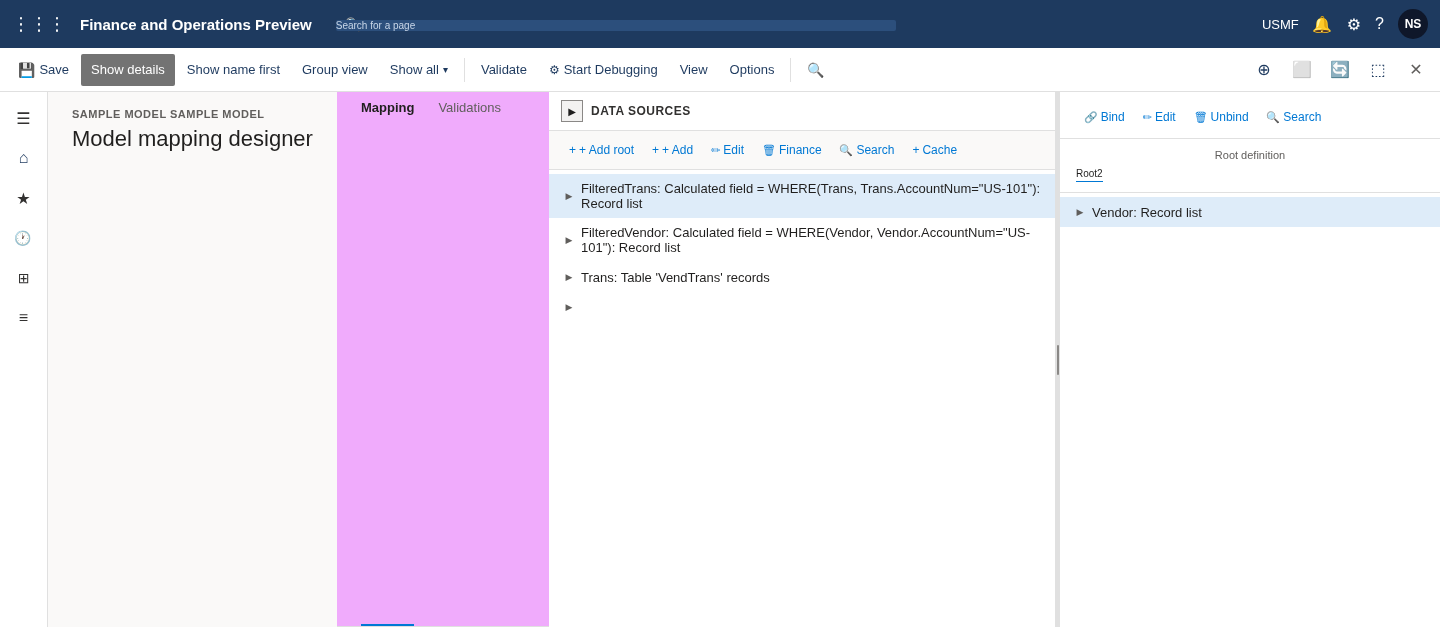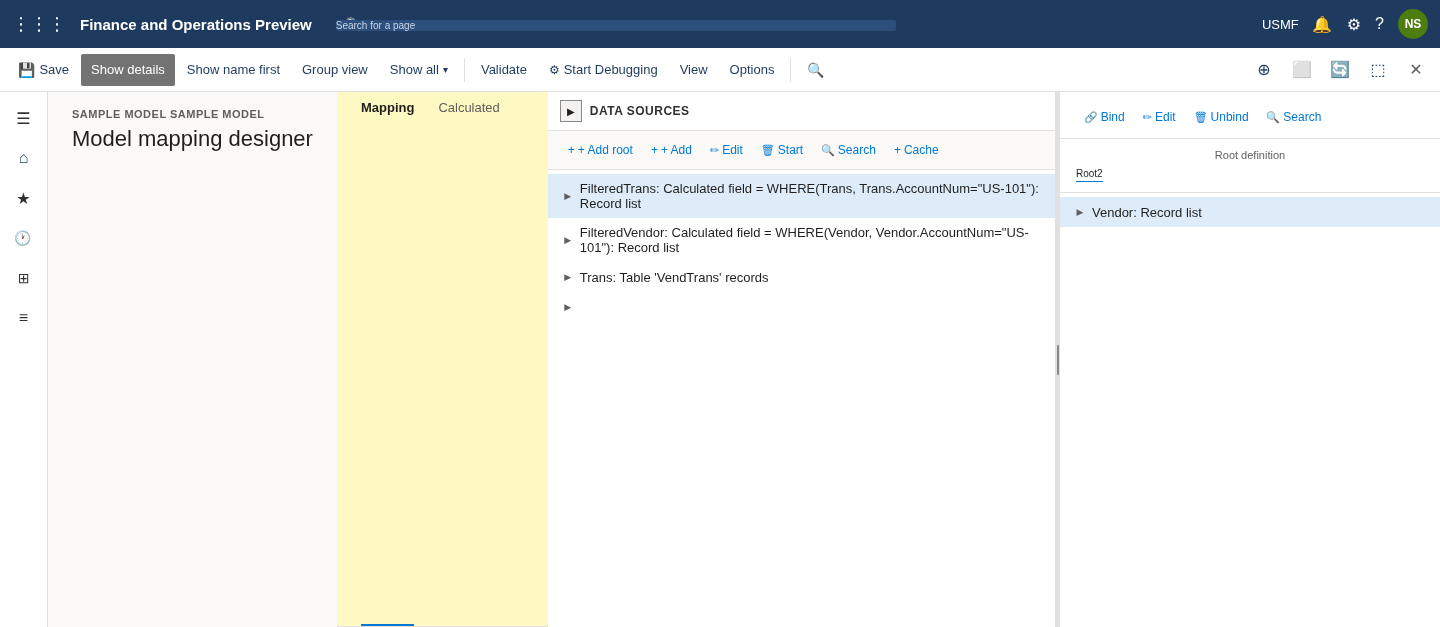--- a/index.html
+++ b/index.html
@@ -29,21 +29,21 @@
       position: relative;
     }
     .top-nav-search-wrap { position: relative; flex: 1; max-width: 560px; }
     .top-nav-search-wrap .search-icon-nav {
       position: absolute; left: 10px; top: 50%; transform: translateY(-50%);
       color: #c8d6e8; font-size: 13px; pointer-events: none;
     }
     .top-nav-right { margin-left: auto; display: flex; align-items: center; gap: 14px; color: #fff; }
     .top-nav-right span { cursor: pointer; font-size: 13px; }
     .top-nav-avatar {
-      width: 30px; height: 30px; border-radius: 50%; background: #4d7c0f;
+      width: 30px; height: 30px; border-radius: 50%; background: #0f172a;
       display: flex; align-items: center; justify-content: center;
       color: #fff; font-size: 12px; font-weight: 600; cursor: pointer;
     }
 
     
     .toolbar {
       height: 44px;
       background: #fff;
       border-bottom: 1px solid #e0e0e0;
       display: flex;
@@ -125,21 +125,21 @@
       font-weight: 300;
       color: #201f1e;
       margin-bottom: 12px;
     }
 
     
     .tabs {
       display: flex;
       border-bottom: 1px solid #e0e0e0;
       padding: 0 24px;
-      background: #fef9c3;
+      background: #f0abfc;
     }
     .tab {
       padding: 8px 0;
       margin-right: 24px;
       font-size: 13px;
       color: #605e5c;
       cursor: pointer;
       border-bottom: 2px solid transparent;
     }
     .tab.active { color: #201f1e; border-bottom: 2px solid #0078d4; font-weight: 600; }
@@ -337,21 +337,21 @@
 
   <div class="content-area">
 
     <div class="page-header">
       <div class="breadcrumb">SAMPLE MODEL SAMPLE MODEL</div>
       <div class="page-title">Model mapping designer</div>
     </div>
 
     <div class="tabs">
       <div class="tab active">Mapping</div>
-      <div class="tab">Calculated</div>
+      <div class="tab">Validations</div>
     </div>
 
     <div class="designer-layout">
 
       <div class="ds-panel">
         <div class="ds-header">
           <div class="ds-toggle-btn">▶</div>
           <span class="ds-title">DATA SOURCES</span>
         </div>
         <div class="ds-toolbar">
@@ -362,21 +362,21 @@
           <button class="ds-tool-btn">
             <span>+</span>
             <span>+ Add</span>
           </button>
           <button class="ds-tool-btn">
             <span style="font-size:11px;">✏</span>
             <span>Edit</span>
           </button>
           <button class="ds-tool-btn">
             <span style="font-size:11px;">🗑</span>
-            <span>Start</span>
+            <span>Finance</span>
           </button>
           <button class="ds-tool-btn">
             <span style="font-size:11px;">🔍</span>
             <span>Search</span>
           </button>
           <button class="ds-tool-btn">
             <span>+</span>
             <span>Cache</span>
           </button>
         </div>

